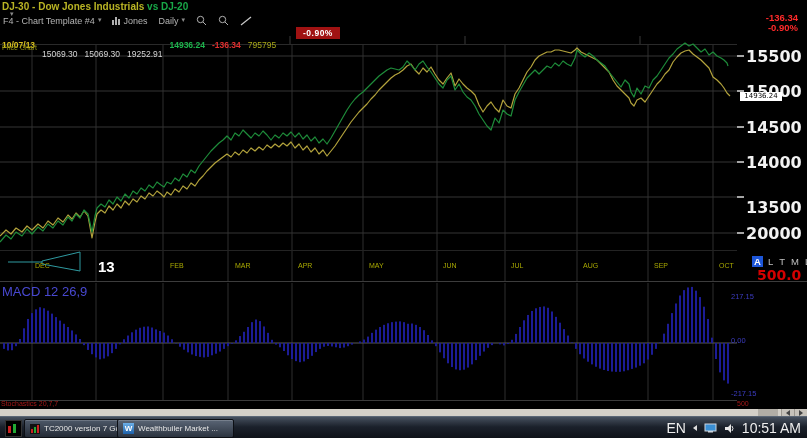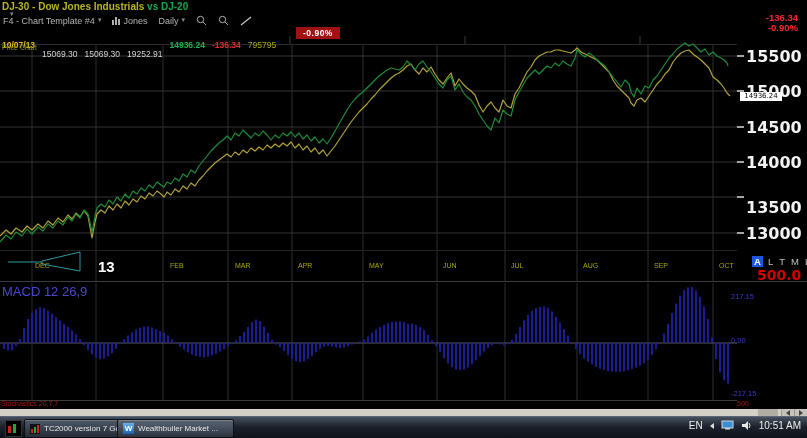--- a/index.html
+++ b/index.html
@@ -47,21 +47,21 @@
   
   .taskbar{top:416px;left:0;width:807px;height:22px;
            background:linear-gradient(#46505e,#1b212b 45%,#0d1117);border-top:1px solid #5a6675;}
   .startic{position:absolute;left:5px;top:3px;width:15px;height:15px;background:#000;border:1px solid #333;}
   .taskbtn{position:absolute;top:2px;height:17px;display:flex;align-items:center;gap:4px;padding:0 5px;
            background:linear-gradient(#4d5868,#242b36);border:1px solid #0c0f14;border-radius:2px;
            box-shadow:inset 0 1px 0 rgba(255,255,255,.18);color:#e8e8e8;font-size:8px;white-space:nowrap;overflow:hidden;}
   .btn1{left:24px;width:88px;} .btn2{left:117px;width:105px;background:linear-gradient(#5a6575,#2c3440);}
   .wicon{width:11px;height:11px;background:linear-gradient(#6db0e8,#1c5fa8);color:#fff;font-size:8px;
          font-weight:bold;text-align:center;line-height:11px;flex:0 0 auto;}
-  .tray{top:420px;right:6px;display:flex;align-items:center;gap:7px;color:#eee;font-size:10px;}
+  .tray{top:420px;right:6px;display:flex;align-items:center;gap:7px;color:#eee;font-size:14px;}
   .trayarrow{width:0;height:0;border-top:3px solid transparent;border-bottom:3px solid transparent;
              border-right:4px solid #ddd;}
 </style>
 </head>
 <body>
 
 <div class="screen">
 
   <svg id="chartsvg" class="abs" style="top:0;left:0" width="807" height="438">
       <line x1="32" y1="45" x2="32" y2="281" stroke="#2e2e2e"></line>
@@ -352,21 +352,21 @@
     <div>-136.34</div>
     <div>-0.90%</div>
   </div>
 
   <div id="yaxis">
       <div class="axlabel" style="top: 47px;">15500</div>
       <div class="axlabel" style="top: 82px;">15000</div>
       <div class="axlabel" style="top: 118px;">14500</div>
       <div class="axlabel" style="top: 153px;">14000</div>
       <div class="axlabel" style="top: 188px; margin-top: 10px;">13500</div>
-      <div class="axlabel" style="top: 224px;">13000</div>
+      <div class="axlabel" style="top: 224px;">20000</div>
     </div>
   <div class="abs marker">14936.24</div>
 
   <div id="months">
       <div class="monthlabel" style="left: 35px;">DEC</div>
       <div class="monthlabel" style="left: 170px;">FEB</div>
       <div class="monthlabel" style="left: 235px;">MAR</div>
       <div class="monthlabel" style="left: 298px;">APR</div>
       <div class="monthlabel" style="left: 369px;">MAY</div>
       <div class="monthlabel" style="left: 443px;">JUN</div>

